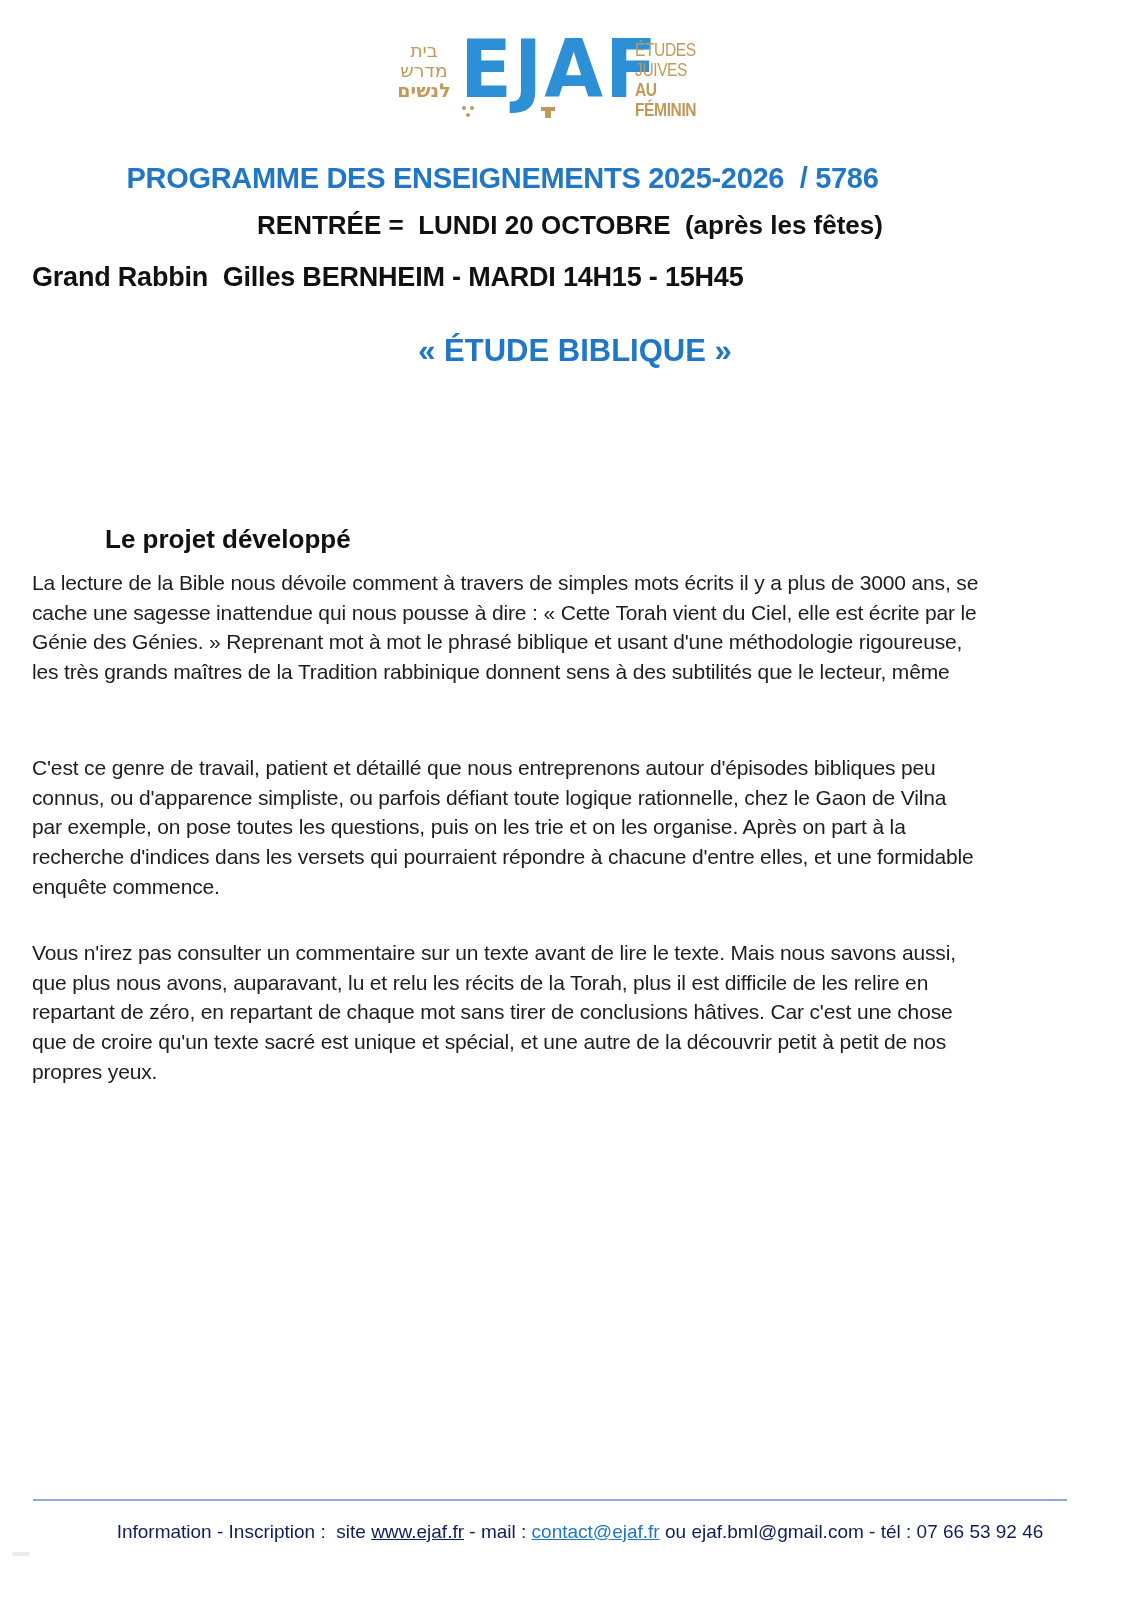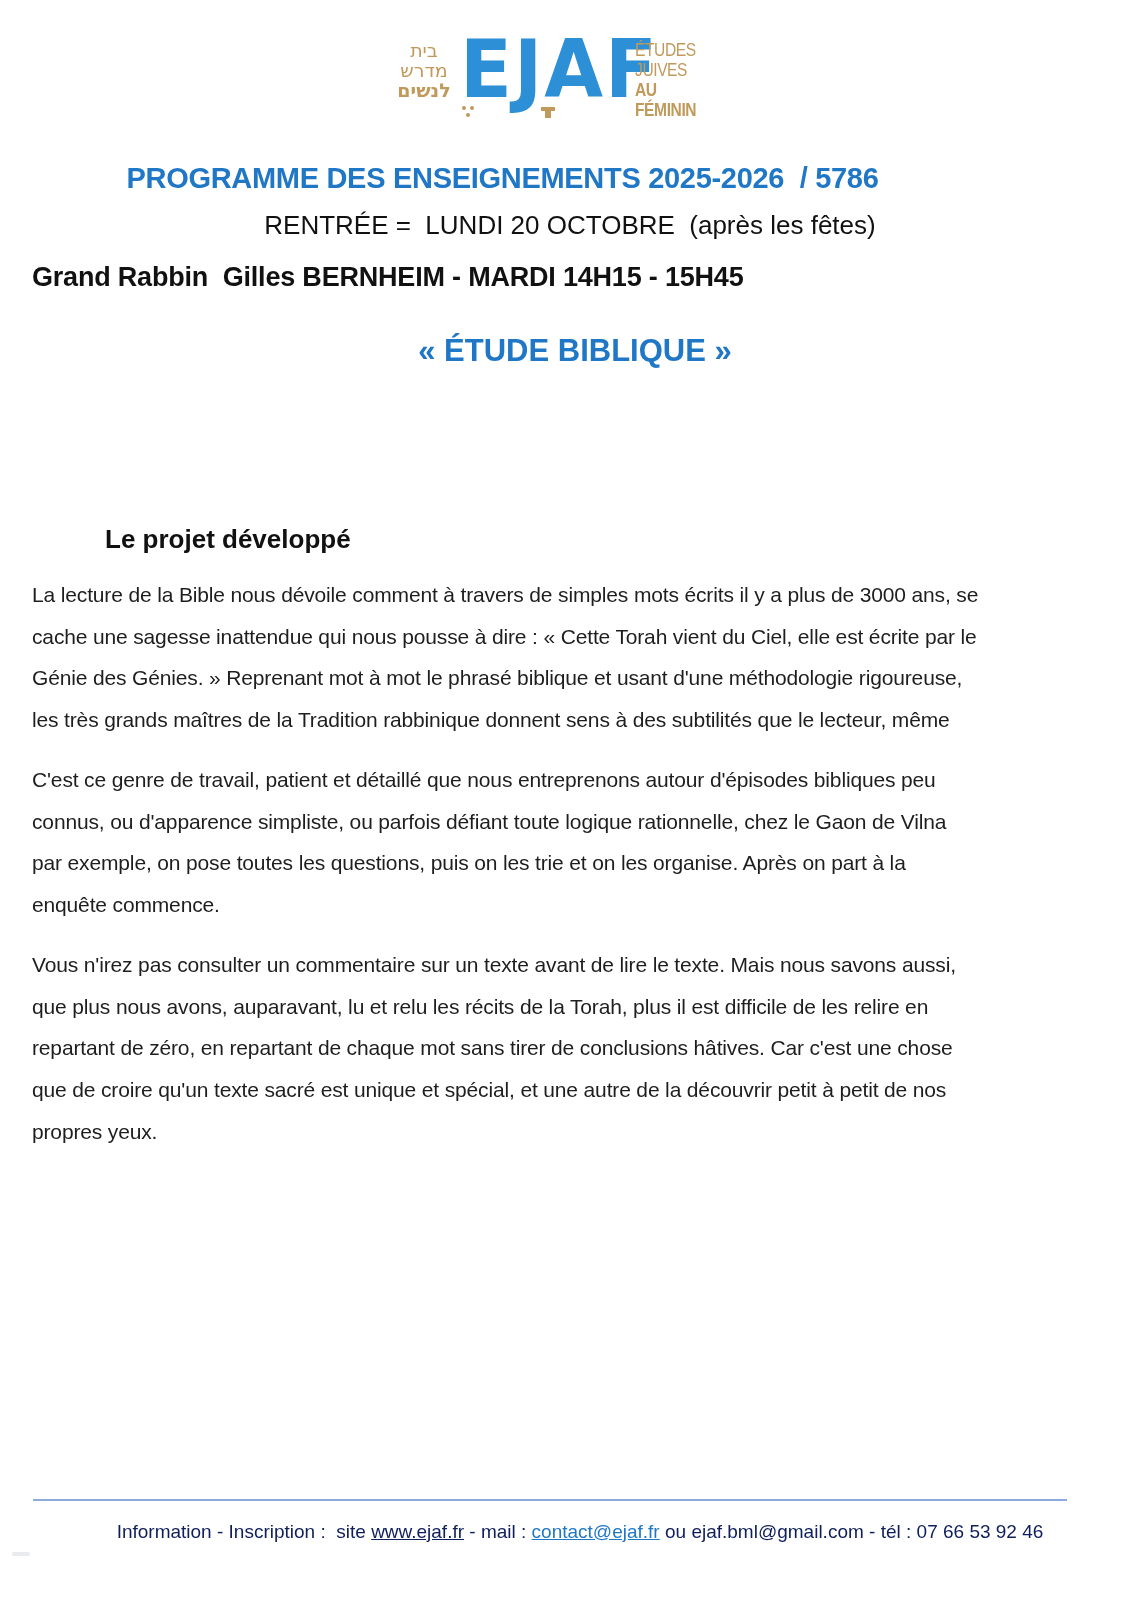--- a/index.html
+++ b/index.html
@@ -96,21 +96,21 @@
       font-weight: bold;
       font-size: 29px;
       letter-spacing: -0.3px;
       white-space: pre;
     }
     .rentree {
       left: 0; width: 1140px;
       top: 210px;
       text-align: center;
       color: #111;
-      font-weight: normal;
+      font-weight: bold;
       font-size: 26px;
       white-space: pre;
     }
     .teacher {
       left: 32px;
       top: 262px;
       color: #111;
       font-weight: bold;
       font-size: 27px;
       white-space: pre;
@@ -140,21 +140,20 @@
       left: 32px;
       width: 1080px;
       font-size: 21px;
       line-height: 29.7px;
       color: #1e1e1e;
       letter-spacing: -0.15px;
     }
     .body-text .line {
       display: block;
       white-space: nowrap;
-      margin-top: 12px;
     }
     .para1 { top: 568px; }
     .para2 { top: 753px; }
     .para3 { top: 938px; }
 
     
     .footer-rule {
       left: 33px;
       top: 1499px;
       width: 1034px;
@@ -219,20 +218,21 @@
   <span class="line">La lecture de la Bible nous dévoile comment à travers de simples mots écrits il y a plus de 3000 ans, se</span>
   <span class="line">cache une sagesse inattendue qui nous pousse à dire : « Cette Torah vient du Ciel, elle est écrite par le</span>
   <span class="line">Génie des Génies. » Reprenant mot à mot le phrasé biblique et usant d'une méthodologie rigoureuse,</span>
   <span class="line">les très grands maîtres de la Tradition rabbinique donnent sens à des subtilités que le lecteur, même</span>
 </div>
 
 <div class="abs body-text para2">
   <span class="line">C'est ce genre de travail, patient et détaillé que nous entreprenons autour d'épisodes bibliques peu</span>
   <span class="line">connus, ou d'apparence simpliste, ou parfois défiant toute logique rationnelle, chez le Gaon de Vilna</span>
   <span class="line">par exemple, on pose toutes les questions, puis on les trie et on les organise. Après on part à la</span>
+  <span class="line">recherche d'indices dans les versets qui pourraient répondre à chacune d'entre elles, et une formidable</span>
   <span class="line">enquête commence.</span>
 </div>
 
 <div class="abs body-text para3">
   <span class="line">Vous n'irez pas consulter un commentaire sur un texte avant de lire le texte. Mais nous savons aussi,</span>
   <span class="line">que plus nous avons, auparavant, lu et relu les récits de la Torah, plus il est difficile de les relire en</span>
   <span class="line">repartant de zéro, en repartant de chaque mot sans tirer de conclusions hâtives. Car c'est une chose</span>
   <span class="line">que de croire qu'un texte sacré est unique et spécial, et une autre de la découvrir petit à petit de nos</span>
   <span class="line">propres yeux.</span>
 </div>

